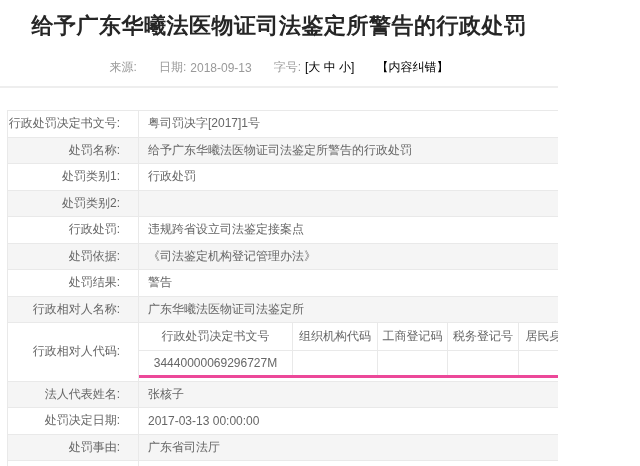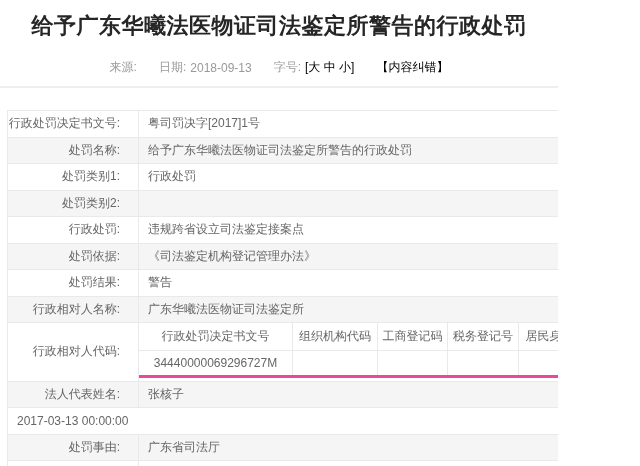--- a/index.html
+++ b/index.html
@@ -199,20 +199,21 @@
         </div>
       </div>
     </div>
 
     <div class="row">
       <div class="cell-label">法人代表姓名:</div>
       <div class="cell-value">张核子</div>
     </div>
 
     <div class="row">
+      <div class="cell-label">处罚决定日期:</div>
       <div class="cell-value">2017-03-13 00:00:00</div>
     </div>
 
     <div class="row">
       <div class="cell-label">处罚事由:</div>
       <div class="cell-value">广东省司法厅</div>
     </div>
 
     <div class="row partial">
       <div class="cell-label"></div>

